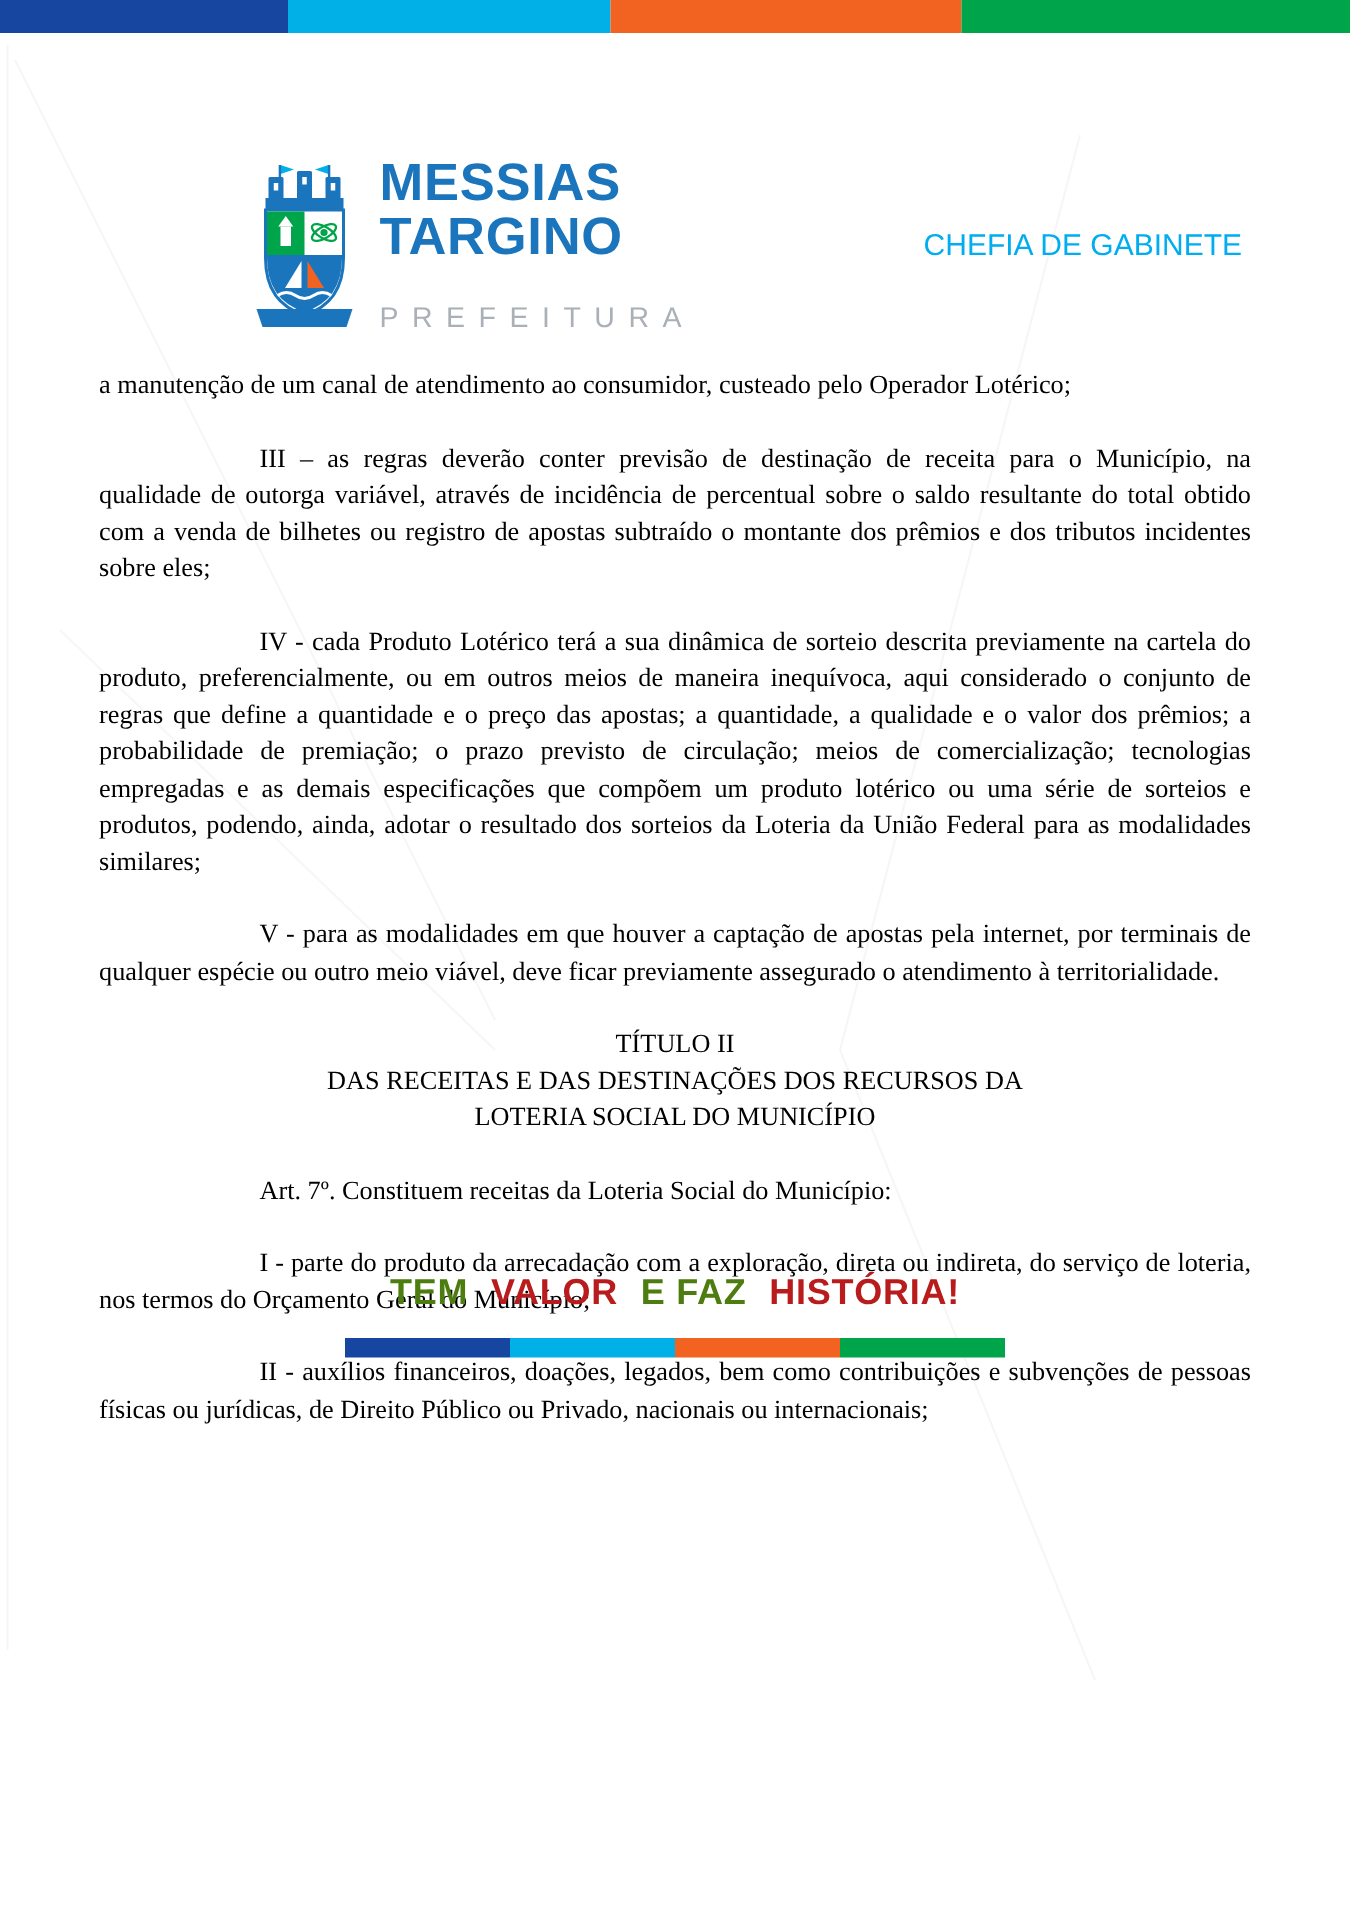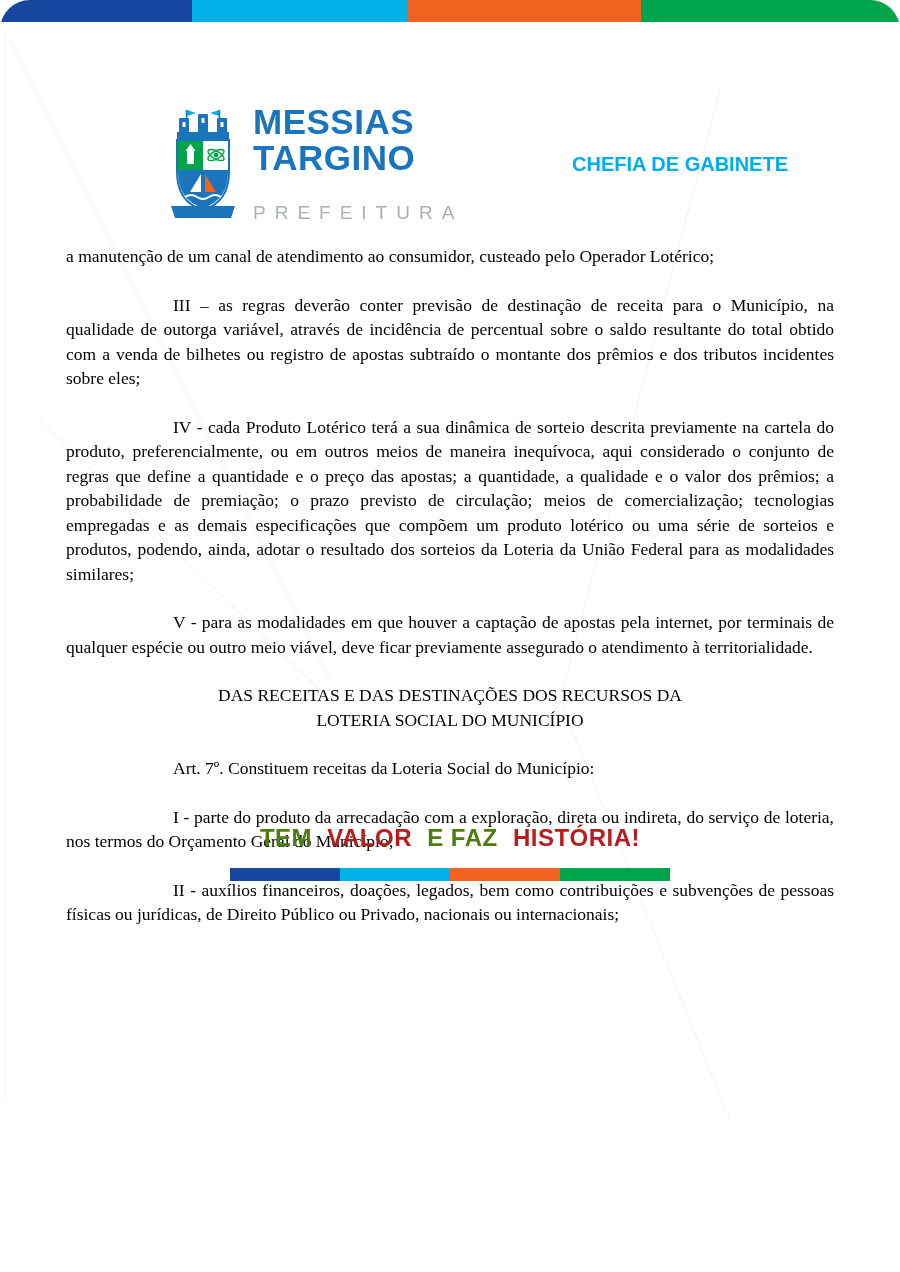--- a/index.html
+++ b/index.html
@@ -6,21 +6,20 @@
   body {
     width: 900px; height: 1272px;
     background: #ffffff;
     font-family: "Liberation Serif", serif;
   }
   .page {
     position: relative;
     width: 900px; height: 1272px;
     background: #ffffff;
     overflow: hidden;
-    border-radius: 30px;
   }
   
   .watermark {
     position: absolute; inset: 0;
     pointer-events: none;
     z-index: 0;
   }
   .content { position: relative; z-index: 1; }
 
   
@@ -48,23 +47,23 @@
   }
   .logo-subtitle {
     font-family: "Liberation Sans", sans-serif;
     font-size: 19px;
     letter-spacing: 9px;
     color: #a9b0b7;
     margin-top: 27px;
   }
   .office {
     margin-left: auto;
-    margin-right: 112px;
-    font-family: "Liberation Sans", sans-serif;
-    font-weight: bold;
+    margin-right: 72px;
+    font-family: "Liberation Sans", sans-serif;
+    font-weight: normal;
     font-size: 20px;
     color: #00aeef;
     white-space: nowrap;
   }
 
   
   main {
     margin-top: 20px;
     padding: 0 66px;
     font-size: 17.5px;
@@ -175,20 +174,21 @@
       <div class="office">CHEFIA DE GABINETE</div>
     </header>
 
     <main>
       <p class="para">a manutenção de um canal de atendimento ao consumidor, custeado pelo Operador Lotérico;</p>
       <p class="para indent">III – as regras deverão conter previsão de destinação de receita para o Município, na qualidade de outorga variável, através de incidência de percentual sobre o saldo resultante do total obtido com a venda de bilhetes ou registro de apostas subtraído o montante dos prêmios e dos tributos incidentes sobre eles;</p>
       <p class="para indent">IV - cada Produto Lotérico terá a sua dinâmica de sorteio descrita previamente na cartela do produto, preferencialmente, ou em outros meios de maneira inequívoca, aqui considerado o conjunto de regras que define a quantidade e o preço das apostas; a quantidade, a qualidade e o valor dos prêmios; a probabilidade de premiação; o prazo previsto de circulação; meios de comercialização; tecnologias empregadas e as demais especificações que compõem um produto lotérico ou uma série de sorteios e produtos, podendo, ainda, adotar o resultado dos sorteios da Loteria da União Federal para as modalidades similares;</p>
       <p class="para indent">V - para as modalidades em que houver a captação de apostas pela internet, por terminais de qualquer espécie ou outro meio viável, deve ficar previamente assegurado o atendimento à territorialidade.</p>
 
       <div class="title-block">
+        <div>TÍTULO II</div>
         <div>DAS RECEITAS E DAS DESTINAÇÕES DOS RECURSOS DA</div>
         <div>LOTERIA SOCIAL DO MUNICÍPIO</div>
       </div>
 
       <p class="para indent">Art. 7º. Constituem receitas da Loteria Social do Município:</p>
       <p class="para indent">I - parte do produto da arrecadação com a exploração, direta ou indireta, do serviço de loteria, nos termos do Orçamento Geral do Município;</p>
       <p class="para indent">II - auxílios financeiros, doações, legados, bem como contribuições e subvenções de pessoas físicas ou jurídicas, de Direito Público ou Privado, nacionais ou internacionais;</p>
     </main>
 
     <footer>

